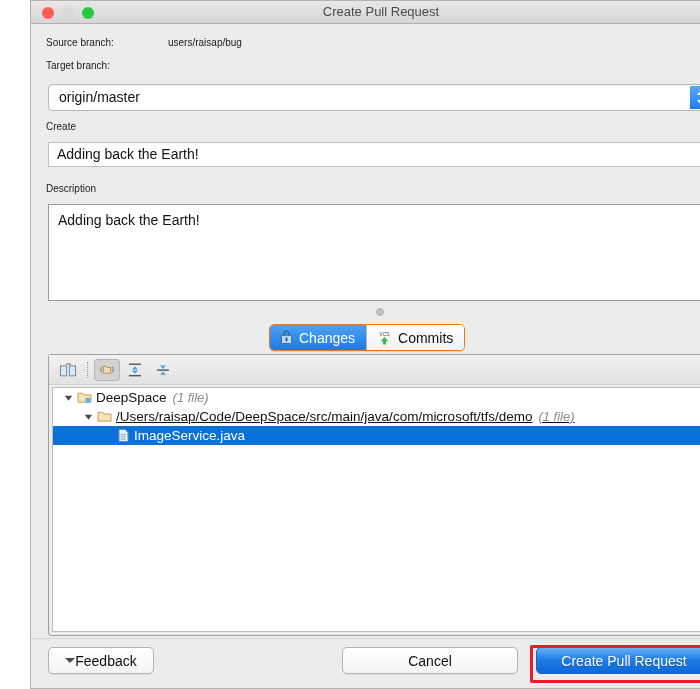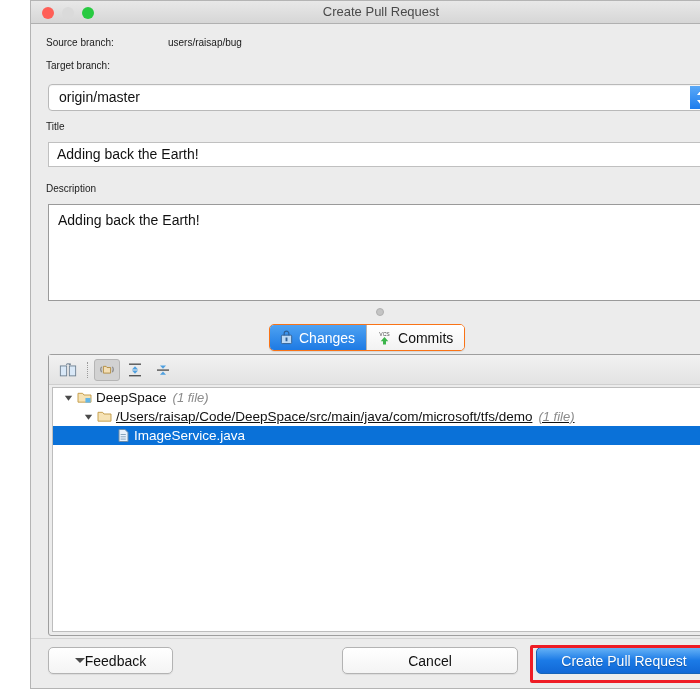--- a/index.html
+++ b/index.html
@@ -269,21 +269,21 @@
     position: absolute;
     box-sizing: border-box;
     display: flex;
     align-items: center;
     justify-content: center;
     font-size: 14px;
     border-radius: 5px;
   }
   #feedback-btn {
     left: 17px; top: 8px;
-    width: 125px; height: 27px;
+    width: 106px; height: 27px;
     background: linear-gradient(to bottom, #ffffff 0%, #f4f4f4 100%);
     border: 1px solid #b3b3b3;
     color: #111;
     gap: 0;
     box-shadow: 0 1px 1px rgba(0,0,0,0.07);
   }
   #cancel-btn {
     left: 311px; top: 8px;
     width: 176px; height: 27px;
     background: linear-gradient(to bottom, #ffffff 0%, #f4f4f4 100%);
@@ -338,21 +338,21 @@
     <div id="combo">
       <div id="combo-value">origin/master</div>
       <div id="combo-stepper">
         <svg width="11" height="17" viewBox="0 0 11 17">
           <path d="M5.5 1.5 L9 6 L2 6 Z" fill="#ffffff"></path>
           <path d="M5.5 15.5 L9 11 L2 11 Z" fill="#ffffff"></path>
         </svg>
       </div>
     </div>
 
-    <div class="lbl" id="title-label">Title</div>
+    <div class="lbl" id="title-label">Create</div>
     <div id="title-input">
       <div id="title-input-value">Adding back the Earth!</div>
     </div>
 
     <div class="lbl" id="desc-label">Description</div>
     <div id="desc-box">
       <div id="desc-text">Adding back the Earth!</div>
     </div>
 
     <div id="splitter">

